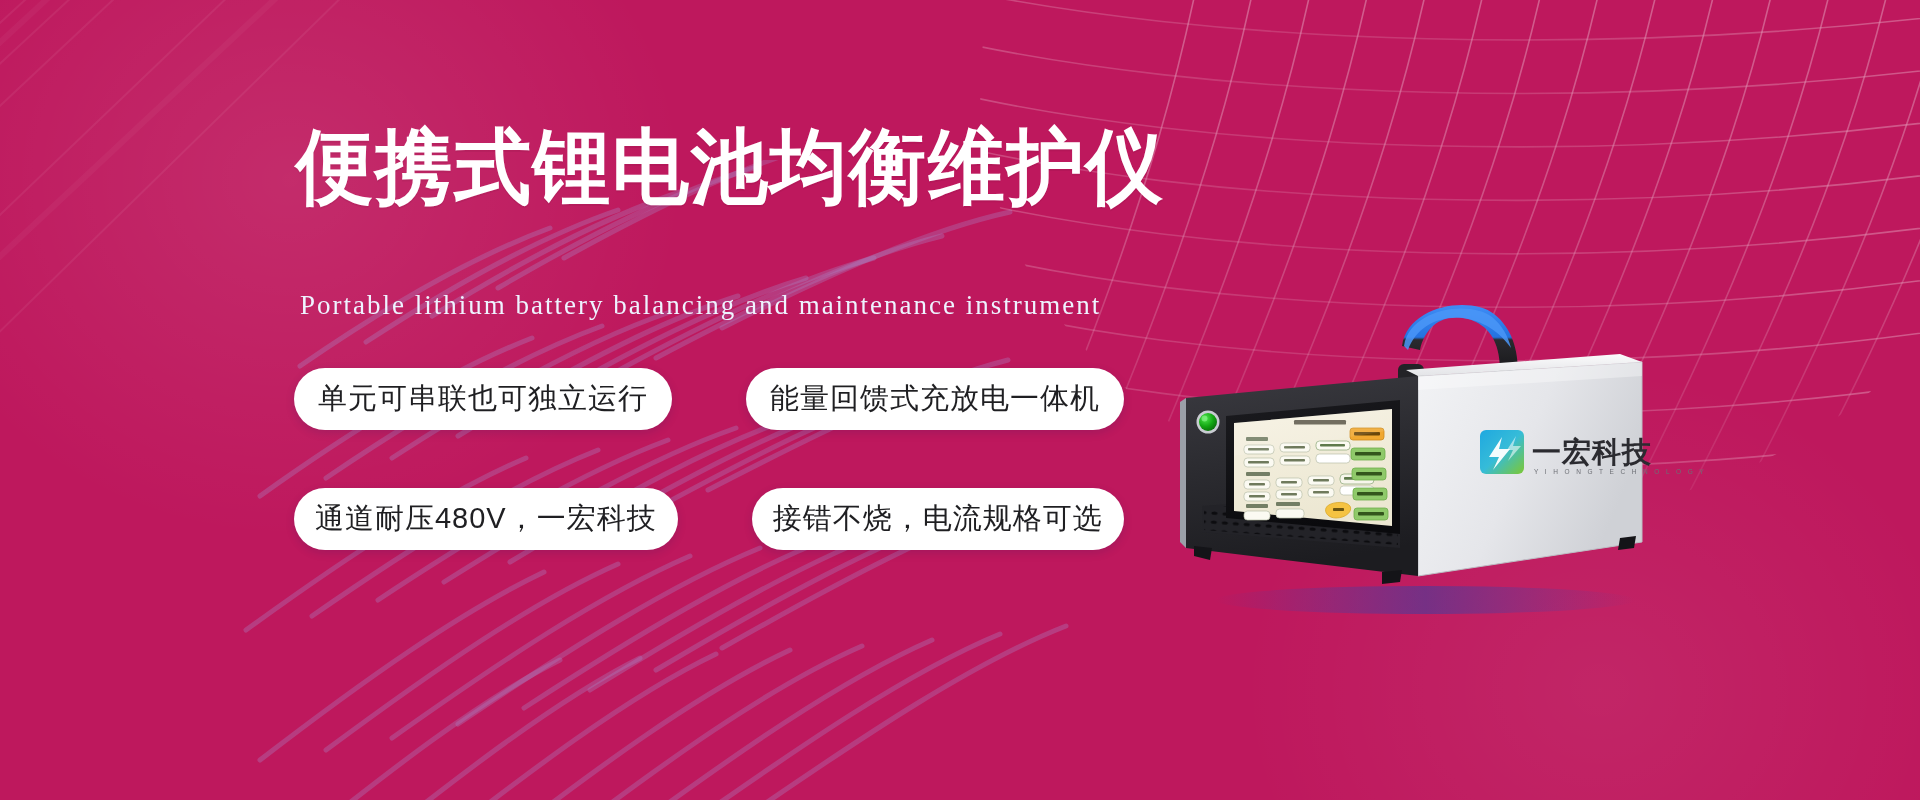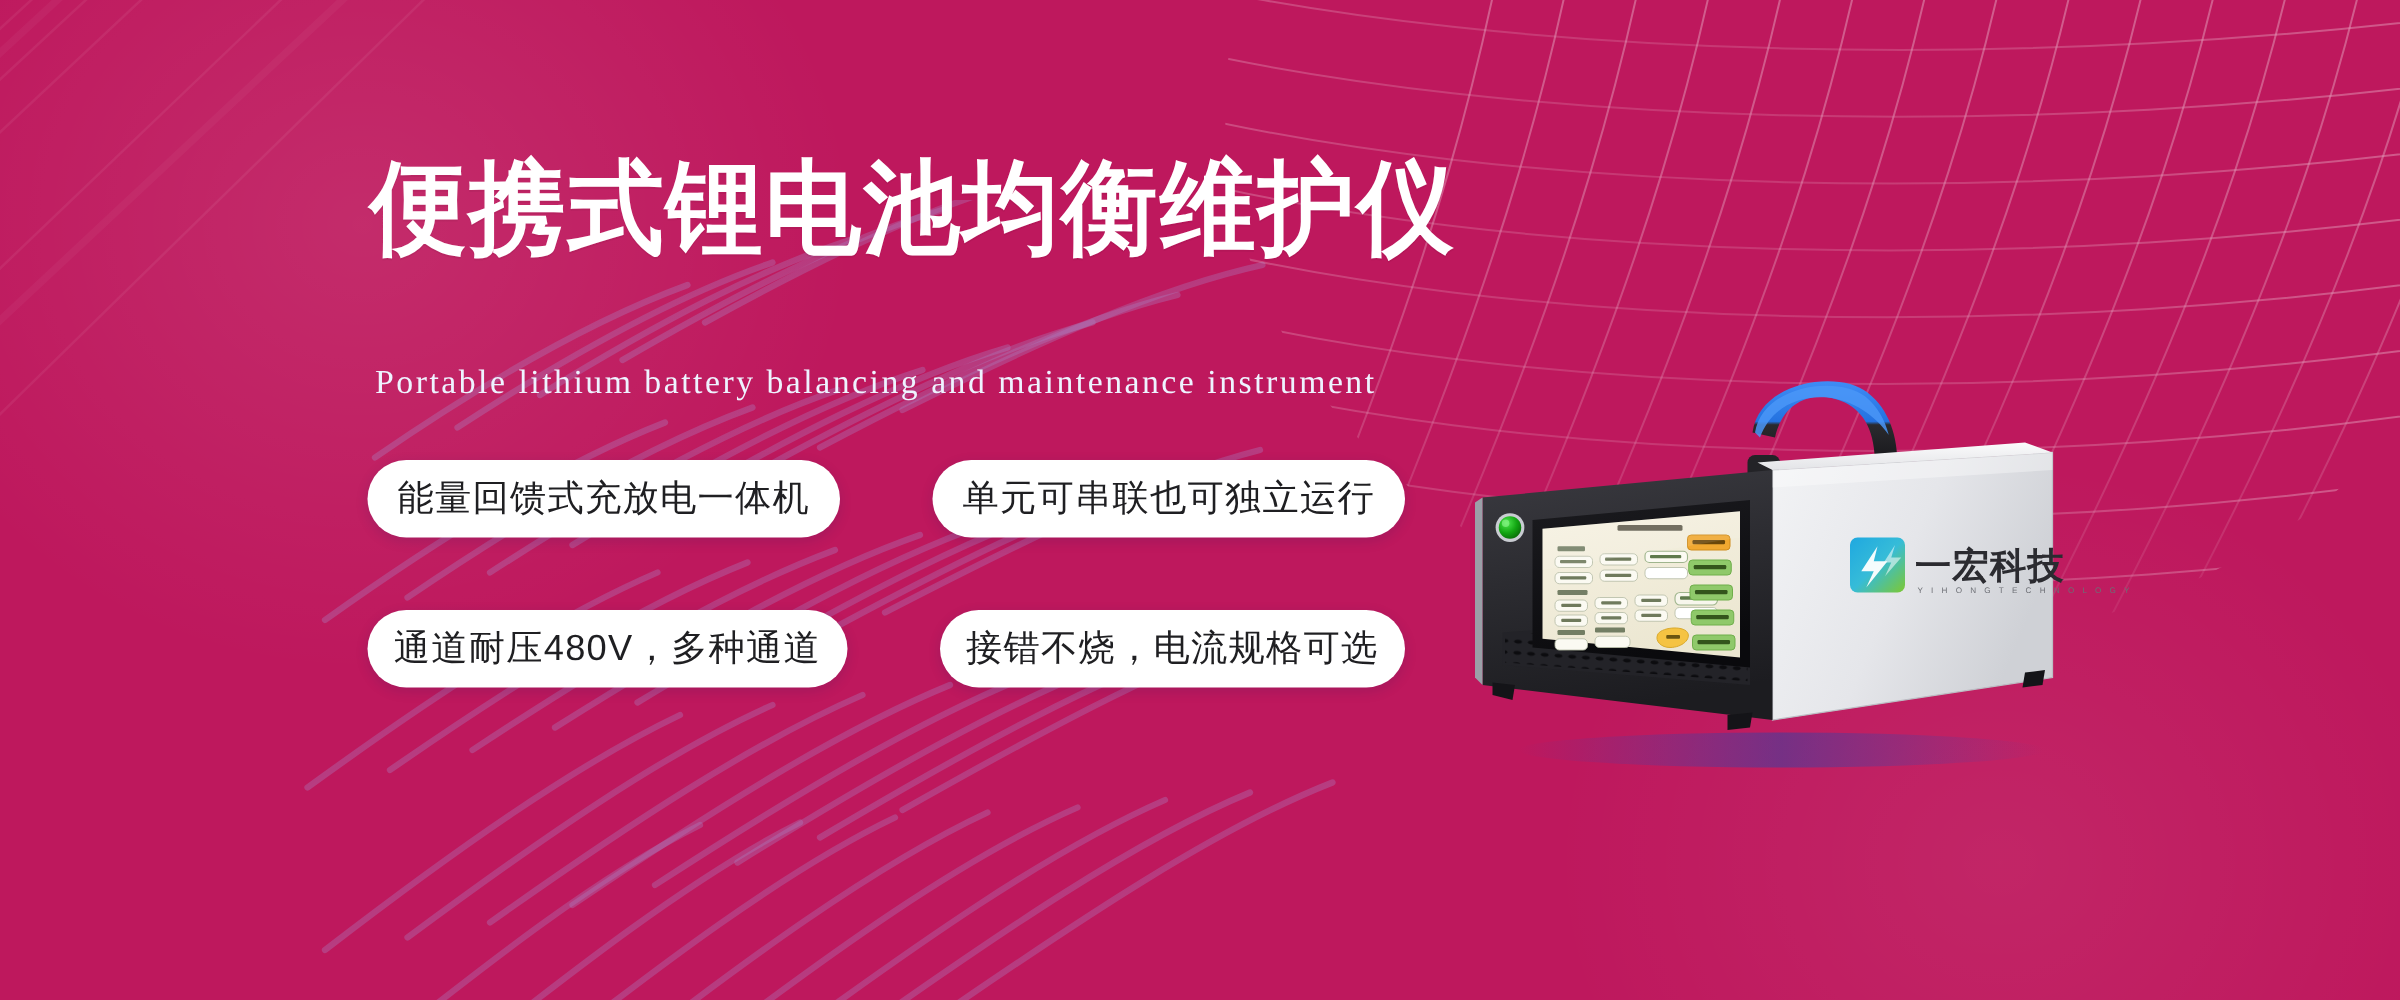--- a/index.html
+++ b/index.html
@@ -206,25 +206,25 @@
   </div>
 
   <div class="content">
 
     <div class="title">便携式锂电池均衡维护仪</div>
 
     <div class="subtitle">Portable lithium battery balancing and maintenance instrument</div>
 
     <div class="pills">
       <div class="pill-row">
+        <div class="pill wide">单元可串联也可独立运行</div>
         <div class="pill">能量回馈式充放电一体机</div>
-        <div class="pill wide">单元可串联也可独立运行</div>
       </div>
       <div class="pill-row">
-        <div class="pill">通道耐压480V，多种通道</div>
+        <div class="pill">通道耐压480V，一宏科技</div>
         <div class="pill wide">接错不烧，电流规格可选</div>
       </div>
     </div>
   </div>
 
   <div class="device">
     <svg viewBox="0 0 530 340">
       <defs>
         <linearGradient id="caseTop" x1="0" y1="0" x2="0" y2="1">
           <stop offset="0%" stop-color="#fbfbfc"></stop>

